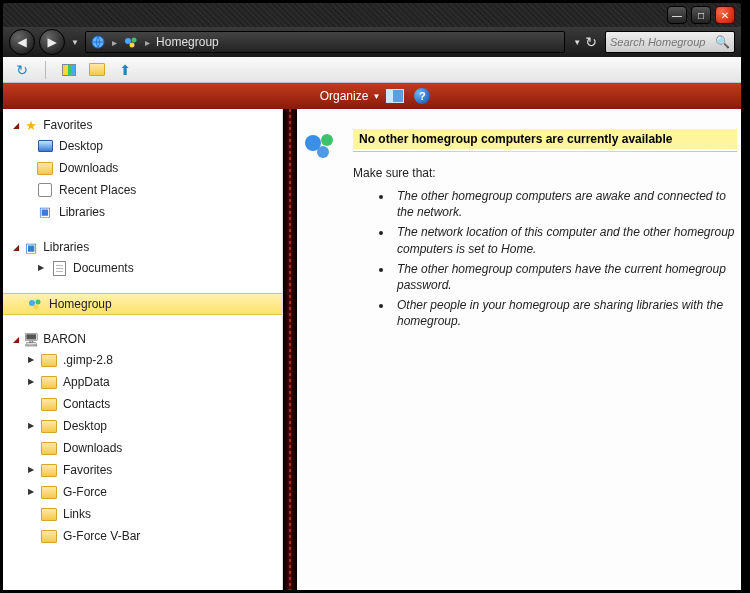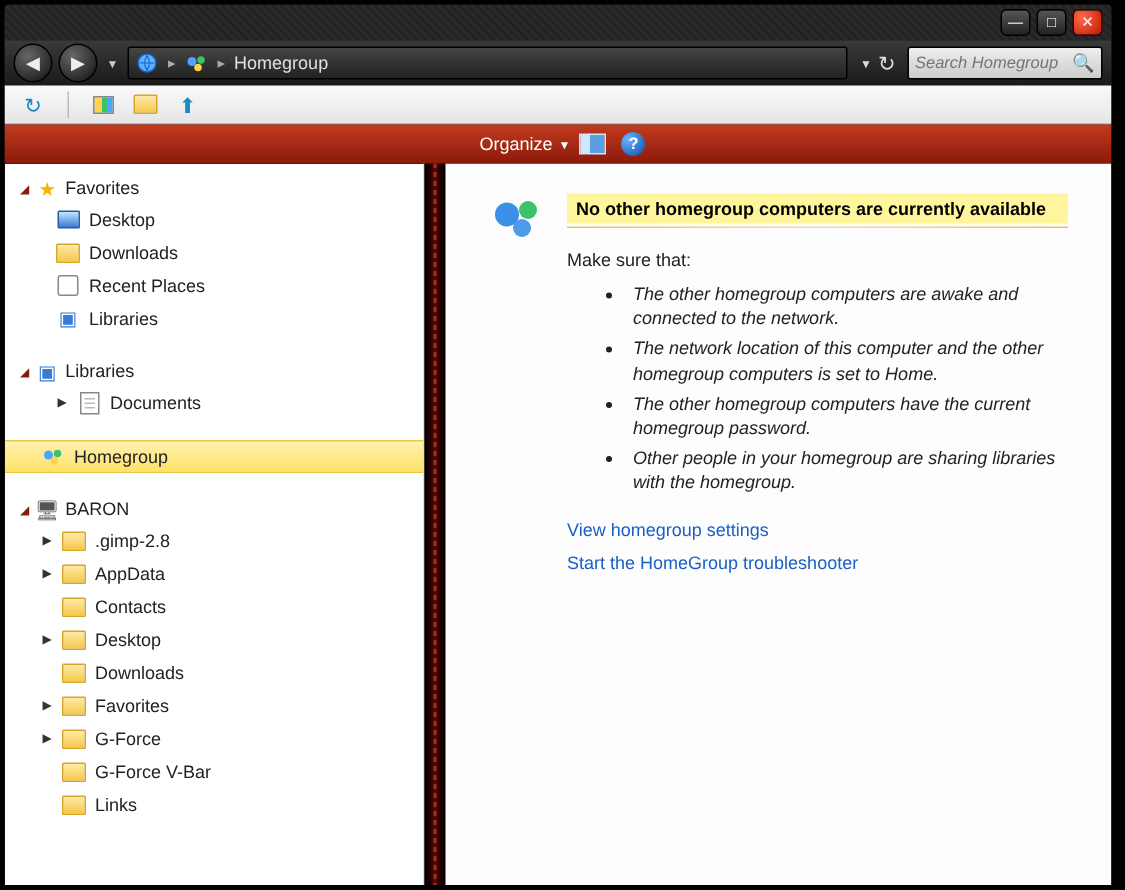--- a/index.html
+++ b/index.html
@@ -45,21 +45,21 @@
   .ico-folder { width:16px; height:13px; background:linear-gradient(#ffe9a8,#f3c94a); border:1px solid #d6a62a; border-radius:1px; }
   .ico-lib { color:#3a7bd5; }
   .ico-doc { width:13px;height:15px;background:#fff;border:1px solid #888; position:relative;}
   .ico-doc:before{content:"";position:absolute;top:3px;left:2px;right:2px;height:1px;background:#bbb;box-shadow:0 3px 0 #bbb,0 6px 0 #bbb;}
   .ico-desktop { width:15px;height:12px;background:linear-gradient(#bfe6ff,#3a7bd5);border:1px solid #2a5a9a;border-radius:1px;}
   .ico-recent { width:14px;height:14px;border:1px solid #888;border-radius:2px;background:#fff;}
   .ico-comp { color:#555; }
   .ico-hg svg{ display:block;}
   .splitter { width:14px; background: linear-gradient(90deg,#000 0%,#2a0000 30%,#5a0a0a 50%,#2a0000 70%,#000 100%); position:relative;}
   .splitter:before{content:"";position:absolute;top:0;bottom:0;left:6px;width:2px;background:repeating-linear-gradient(#a03020 0,#a03020 3px,transparent 3px,transparent 6px);}
-  .content { flex:1; background:#fdfdfd; padding:20px 29px; overflow:auto; position:relative;}
+  .content { flex:1; background:#fdfdfd; padding:20px 4px; overflow:auto; position:relative;}
   .hg-head { display:flex; align-items:flex-start; gap:14px; }
   .hg-icon { width:38px; height:32px; flex-shrink:0; }
   .hg-title { background:#fff59d; color:#000; font-weight:bold; font-size:12px; padding:3px 6px; }
   .hg-rule { height:1px; background:linear-gradient(90deg,#e6c844,#f3e08a,#e6c844); margin-top:2px; }
   .hg-body { font-size:12px; color:#222; }
   .hg-make { margin:14px 0 8px; }
   .hg-list { list-style:disc; padding-left:40px; }
   .hg-list li { margin-bottom:4px; padding-left:4px; line-height:1.35;font-style:italic;}
   .hg-links { margin-top:16px; }
   .hg-links a { display:block; color:#1a5fc4; font-size:12px; text-decoration:none; margin-bottom:8px; cursor:pointer;}
@@ -260,28 +260,28 @@
               <span class="ico">
                 <span class="ico-folder"></span>
               </span>
               <span>G-Force</span>
             </div>
             <div class="sb-item" style="padding-left: 24px;">
               <span class="tri" style="visibility:hidden">▶</span>
               <span class="ico">
                 <span class="ico-folder"></span>
               </span>
+              <span>Links</span>
+            </div>
+            <div class="sb-item" style="padding-left: 24px;">
+              <span class="tri" style="visibility:hidden">▶</span>
+              <span class="ico">
+                <span class="ico-folder"></span>
+              </span>
               <span>G-Force V-Bar</span>
-            </div>
-            <div class="sb-item" style="padding-left: 24px;">
-              <span class="tri" style="visibility:hidden">▶</span>
-              <span class="ico">
-                <span class="ico-folder"></span>
-              </span>
-              <span>Links</span>
             </div>
           </div>
       </div>
 
     </div>
 
     <div class="splitter"></div>
 
     <div class="content">
       <div class="hg-head">
@@ -296,23 +296,19 @@
           <div class="hg-title"><span>No other homegroup computers are currently available</span></div>
           <div class="hg-rule"></div>
           <div class="hg-body">
             <div class="hg-make">Make sure that:</div>
             <ul class="hg-list" id="bullet-list">
                 <li>The other homegroup computers are awake and connected to the network.</li>
                 <li>The network location of this computer and the other homegroup computers is set to Home.</li>
                 <li>The other homegroup computers have the current homegroup password.</li>
                 <li>Other people in your homegroup are sharing libraries with the homegroup.</li>
               </ul>
-            <div class="hg-links">
-              <a>View homegroup settings</a>
-              <a>Start the HomeGroup troubleshooter</a>
-            </div>
           </div>
         </div>
       </div>
     </div>
   </div>
 
 </div>
 
 </body></html>

